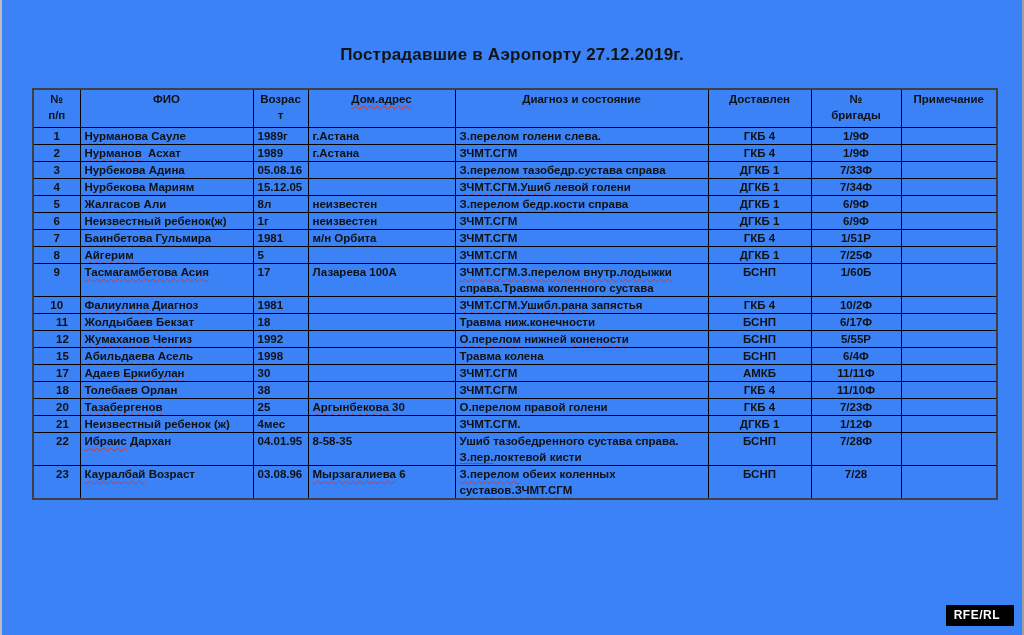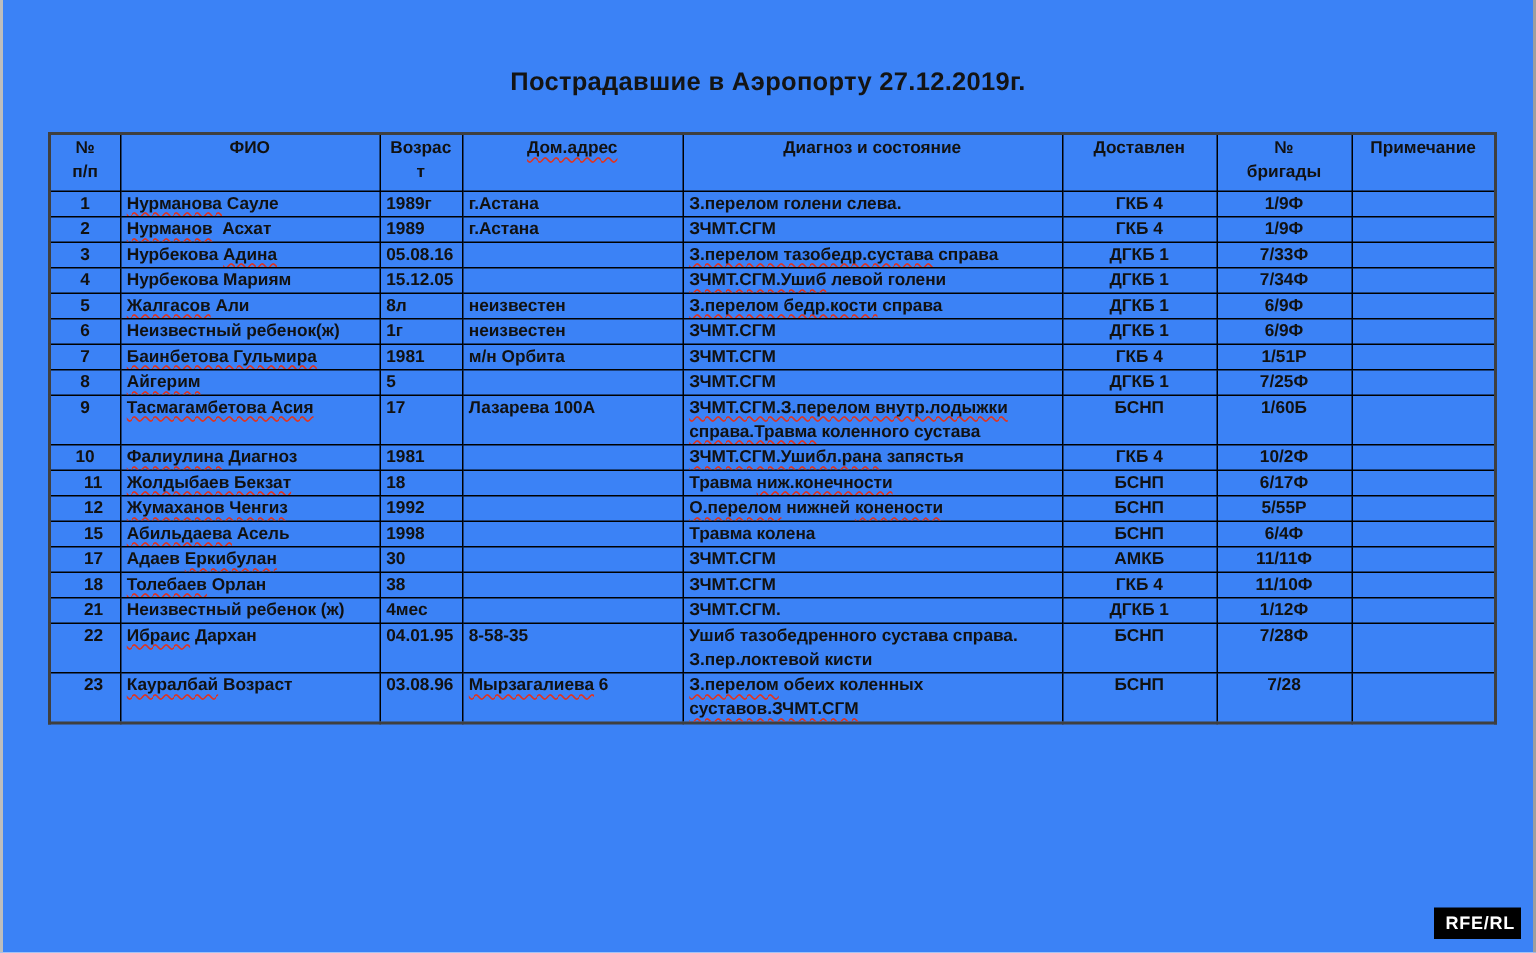--- a/index.html
+++ b/index.html
@@ -27,28 +27,28 @@
   th.th-age { word-break:break-all; }
   td { height:16px; }
   td.c-num, td.c-hosp, td.c-brig { text-align:center; }
   td.c-num.left { text-align:left; padding-left:22px; }
   .sq-red {
     text-decoration:underline; text-decoration-style:wavy;
     text-decoration-color:#e03320; text-decoration-thickness:1px;
     text-underline-offset:2px;
   }
   .u-blue {
-    text-decoration-style:solid;
+    text-decoration:underline; text-decoration-style:solid;
     text-decoration-color:#3a5bd0; text-decoration-thickness:1px;
     text-underline-offset:2px;
     text-align:center;
   }
   .logo-badge {
     position:absolute; right:8px; bottom:9px; background:#000; color:#fff;
-    font-size:12px; font-weight:bold; letter-spacing:.5px; padding:3px 4px 4px 8px;
+    font-size:12px; font-weight:bold; letter-spacing:.5px; padding:3px 14px 4px 8px;
   }
 </style>
 </head>
 <body>
 
 <div class="page">
   <h1 class="doc-title">Пострадавшие в Аэропорту 27.12.2019г.</h1>
 
   <table class="victims">
     <colgroup>
@@ -220,20 +220,30 @@
           <td class="c-num left">18</td>
           <td class="c-fio"><span class="sq-red">Толебаев</span><span> Орлан</span></td>
           <td class="c-age">38</td>
           <td class="c-addr"></td>
           <td class="c-diag"><span>ЗЧМТ.СГМ</span></td>
           <td class="c-hosp">ГКБ 4</td>
           <td class="c-brig">11/10Ф</td>
           <td class="c-note"></td>
         </tr>
         <tr>
+          <td class="c-num left">20</td>
+          <td class="c-fio"><span class="sq-red">Тазабергенов</span></td>
+          <td class="c-age">25</td>
+          <td class="c-addr"><span class="sq-red">Аргынбекова</span><span> 30</span></td>
+          <td class="c-diag"><span>О.перелом правой голени</span></td>
+          <td class="c-hosp">ГКБ 4</td>
+          <td class="c-brig">7/23Ф</td>
+          <td class="c-note"></td>
+        </tr>
+        <tr>
           <td class="c-num left">21</td>
           <td class="c-fio"><span>Неизвестный ребенок (ж)</span></td>
           <td class="c-age">4мес</td>
           <td class="c-addr"></td>
           <td class="c-diag"><span>ЗЧМТ.СГМ.</span></td>
           <td class="c-hosp">ДГКБ 1</td>
           <td class="c-brig">1/12Ф</td>
           <td class="c-note"></td>
         </tr>
         <tr>

